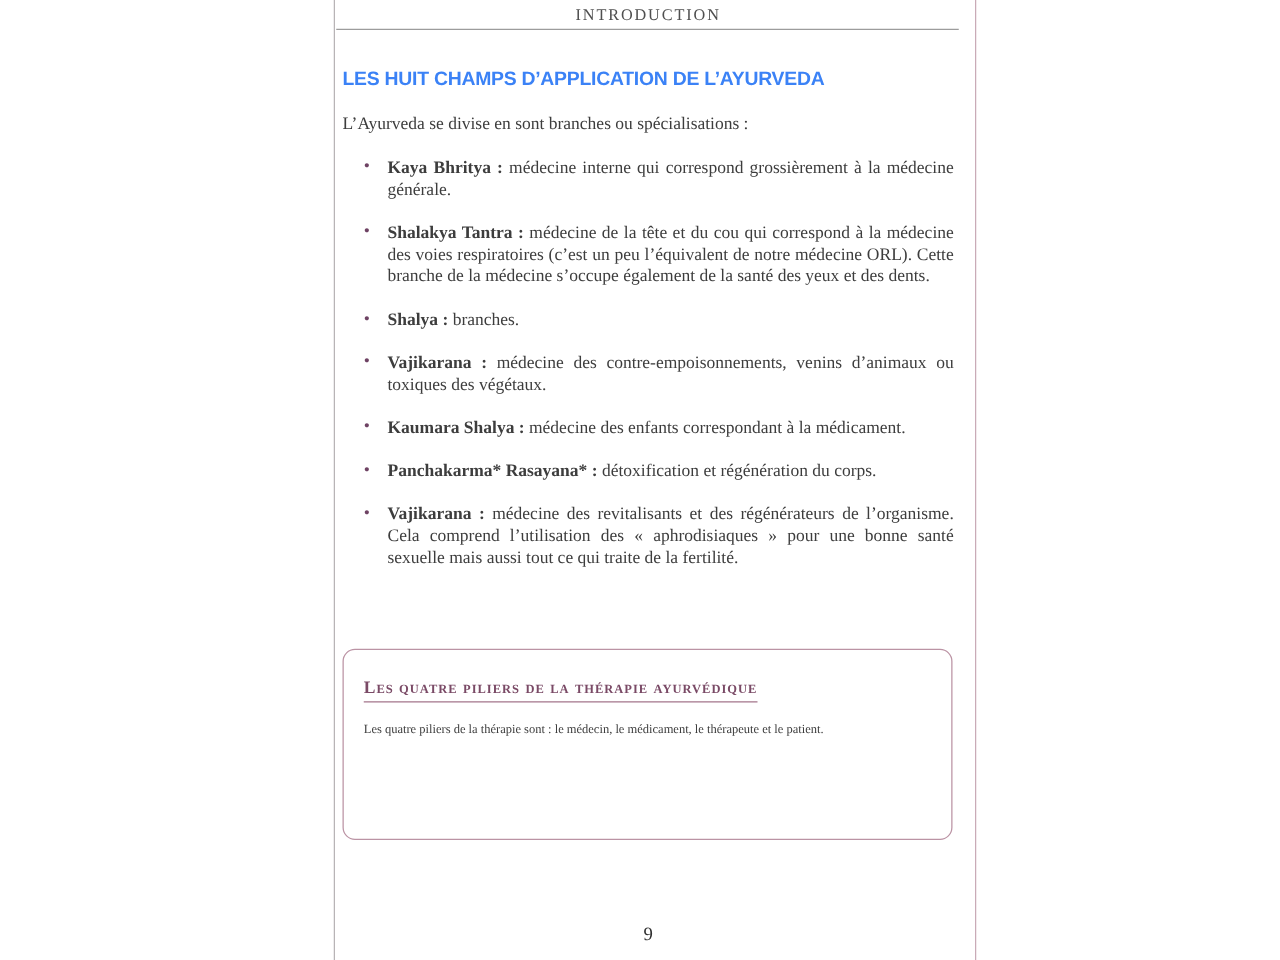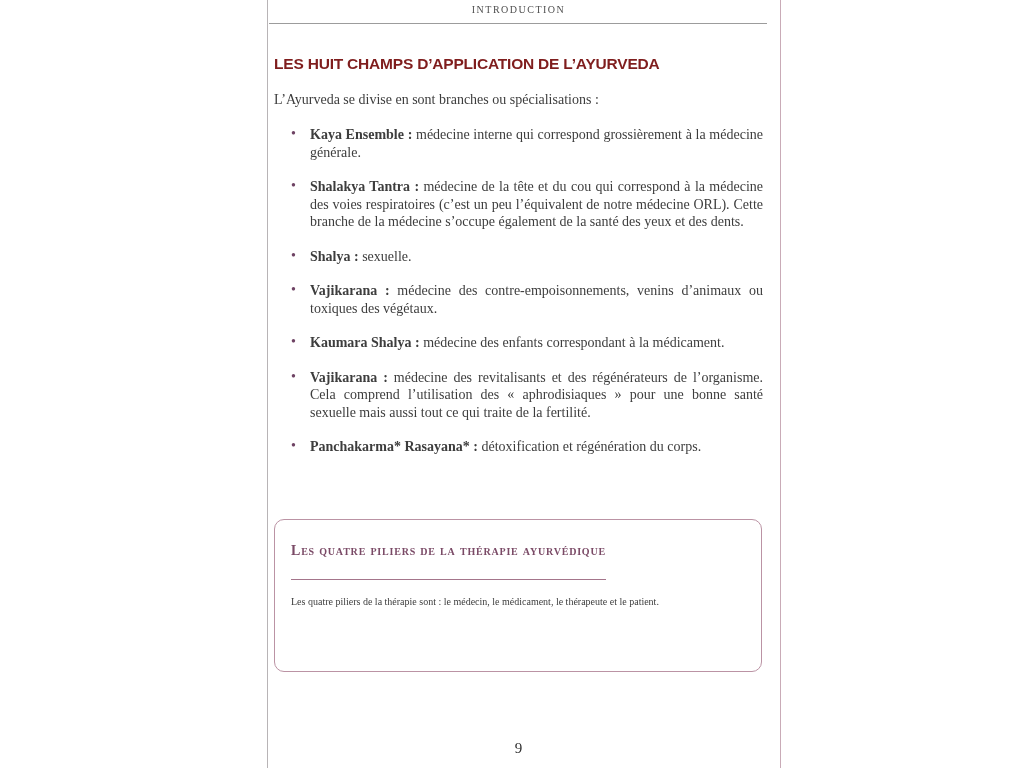--- a/index.html
+++ b/index.html
@@ -15,33 +15,33 @@
 
   .page-edge { position: absolute; top: 0; bottom: 0; width: 1px; }
   .page-edge.left  { left: 267px; background: #b8b4b6; }
   .page-edge.right { left: 780px; background: #c9abb7; }
 
   .content { position: absolute; left: 274px; top: 0; width: 489px; height: 768px; }
 
   .running-head {
     position: absolute; top: 4px; left: 0; width: 100%;
     text-align: center;
-    font-size: 10px; letter-spacing: 1.5px;
+    font-size: 13px; letter-spacing: 1.5px;
     color: #4f4f4f;
   }
   .head-rule {
     position: absolute; top: 23px; left: -5px; width: 498px;
     border-top: 1px solid #9c9c9c;
   }
 
   .section-title {
     position: absolute; top: 55px; left: 0; margin: 0;
     font-family: "Liberation Sans", sans-serif;
     font-weight: bold; font-size: 15.5px; letter-spacing: -0.2px;
-    color: #7f1d1d;
+    color: #3b82f6;
     white-space: nowrap;
   }
 
   .intro {
     position: absolute; top: 91px; left: 0; margin: 0;
     font-size: 14px; line-height: 17.5px;
   }
 
   .branch-list {
     position: absolute; top: 126px; left: 0; width: 100%;
@@ -69,21 +69,21 @@
     padding: 21px 16px 0 16px;
     background: #ffffff;
   }
   .callout-heading {
     display: inline-block;
     font-variant: small-caps;
     font-weight: bold;
     font-size: 14px; letter-spacing: 0.8px;
     color: #7a4a66;
     border-bottom: 1px solid #a4758b;
-    padding-bottom: 20px;
+    padding-bottom: 2px;
     margin: 0;
   }
   .callout p {
     margin: 13px 0 0 0;
     font-size: 10px; line-height: 17.5px;
     text-align: justify;
   }
 
   .page-number {
     position: absolute; top: 740px; left: 0; width: 100%;
@@ -102,46 +102,46 @@
 
     <div class="running-head">INTRODUCTION</div>
     <div class="head-rule"></div>
 
     <h1 class="section-title">LES HUIT CHAMPS D’APPLICATION DE L’AYURVEDA</h1>
 
     <p class="intro">L’Ayurveda se divise en sont branches ou spécialisations :</p>
 
     <ul class="branch-list">
       <li>
-        <span class="term">Kaya Ensemble :</span>
+        <span class="term">Kaya Bhritya :</span>
         <span class="def">médecine interne qui correspond grossièrement à la médecine générale.</span>
       </li>
       <li>
         <span class="term">Shalakya Tantra :</span>
         <span class="def">médecine de la tête et du cou qui correspond à la médecine des voies respiratoires (c’est un peu l’équivalent de notre médecine ORL). Cette branche de la médecine s’occupe également de la santé des yeux et des dents.</span>
       </li>
       <li>
         <span class="term">Shalya :</span>
-        <span class="def">sexuelle.</span>
+        <span class="def">branches.</span>
       </li>
       <li>
         <span class="term">Vajikarana :</span>
         <span class="def">médecine des contre-empoisonnements, venins d’animaux ou toxiques des végétaux.</span>
       </li>
       <li>
         <span class="term">Kaumara Shalya :</span>
         <span class="def">médecine des enfants correspondant à la médicament.</span>
       </li>
       <li>
+        <span class="term">Panchakarma* Rasayana* :</span>
+        <span class="def">détoxification et régénération du corps.</span>
+      </li>
+      <li>
         <span class="term">Vajikarana :</span>
         <span class="def">médecine des revitalisants et des régénérateurs de l’organisme. Cela comprend l’utilisation des « aphrodisiaques » pour une bonne santé sexuelle mais aussi tout ce qui traite de la fertilité.</span>
-      </li>
-      <li>
-        <span class="term">Panchakarma* Rasayana* :</span>
-        <span class="def">détoxification et régénération du corps.</span>
       </li>
     </ul>
 
     <div class="callout">
       <div class="callout-heading">Les quatre piliers de la thérapie ayurvédique</div>
       <p>Les quatre piliers de la thérapie sont : le médecin, le médicament, le thérapeute et le patient.</p>
     </div>
 
     <div class="page-number">9</div>
 

